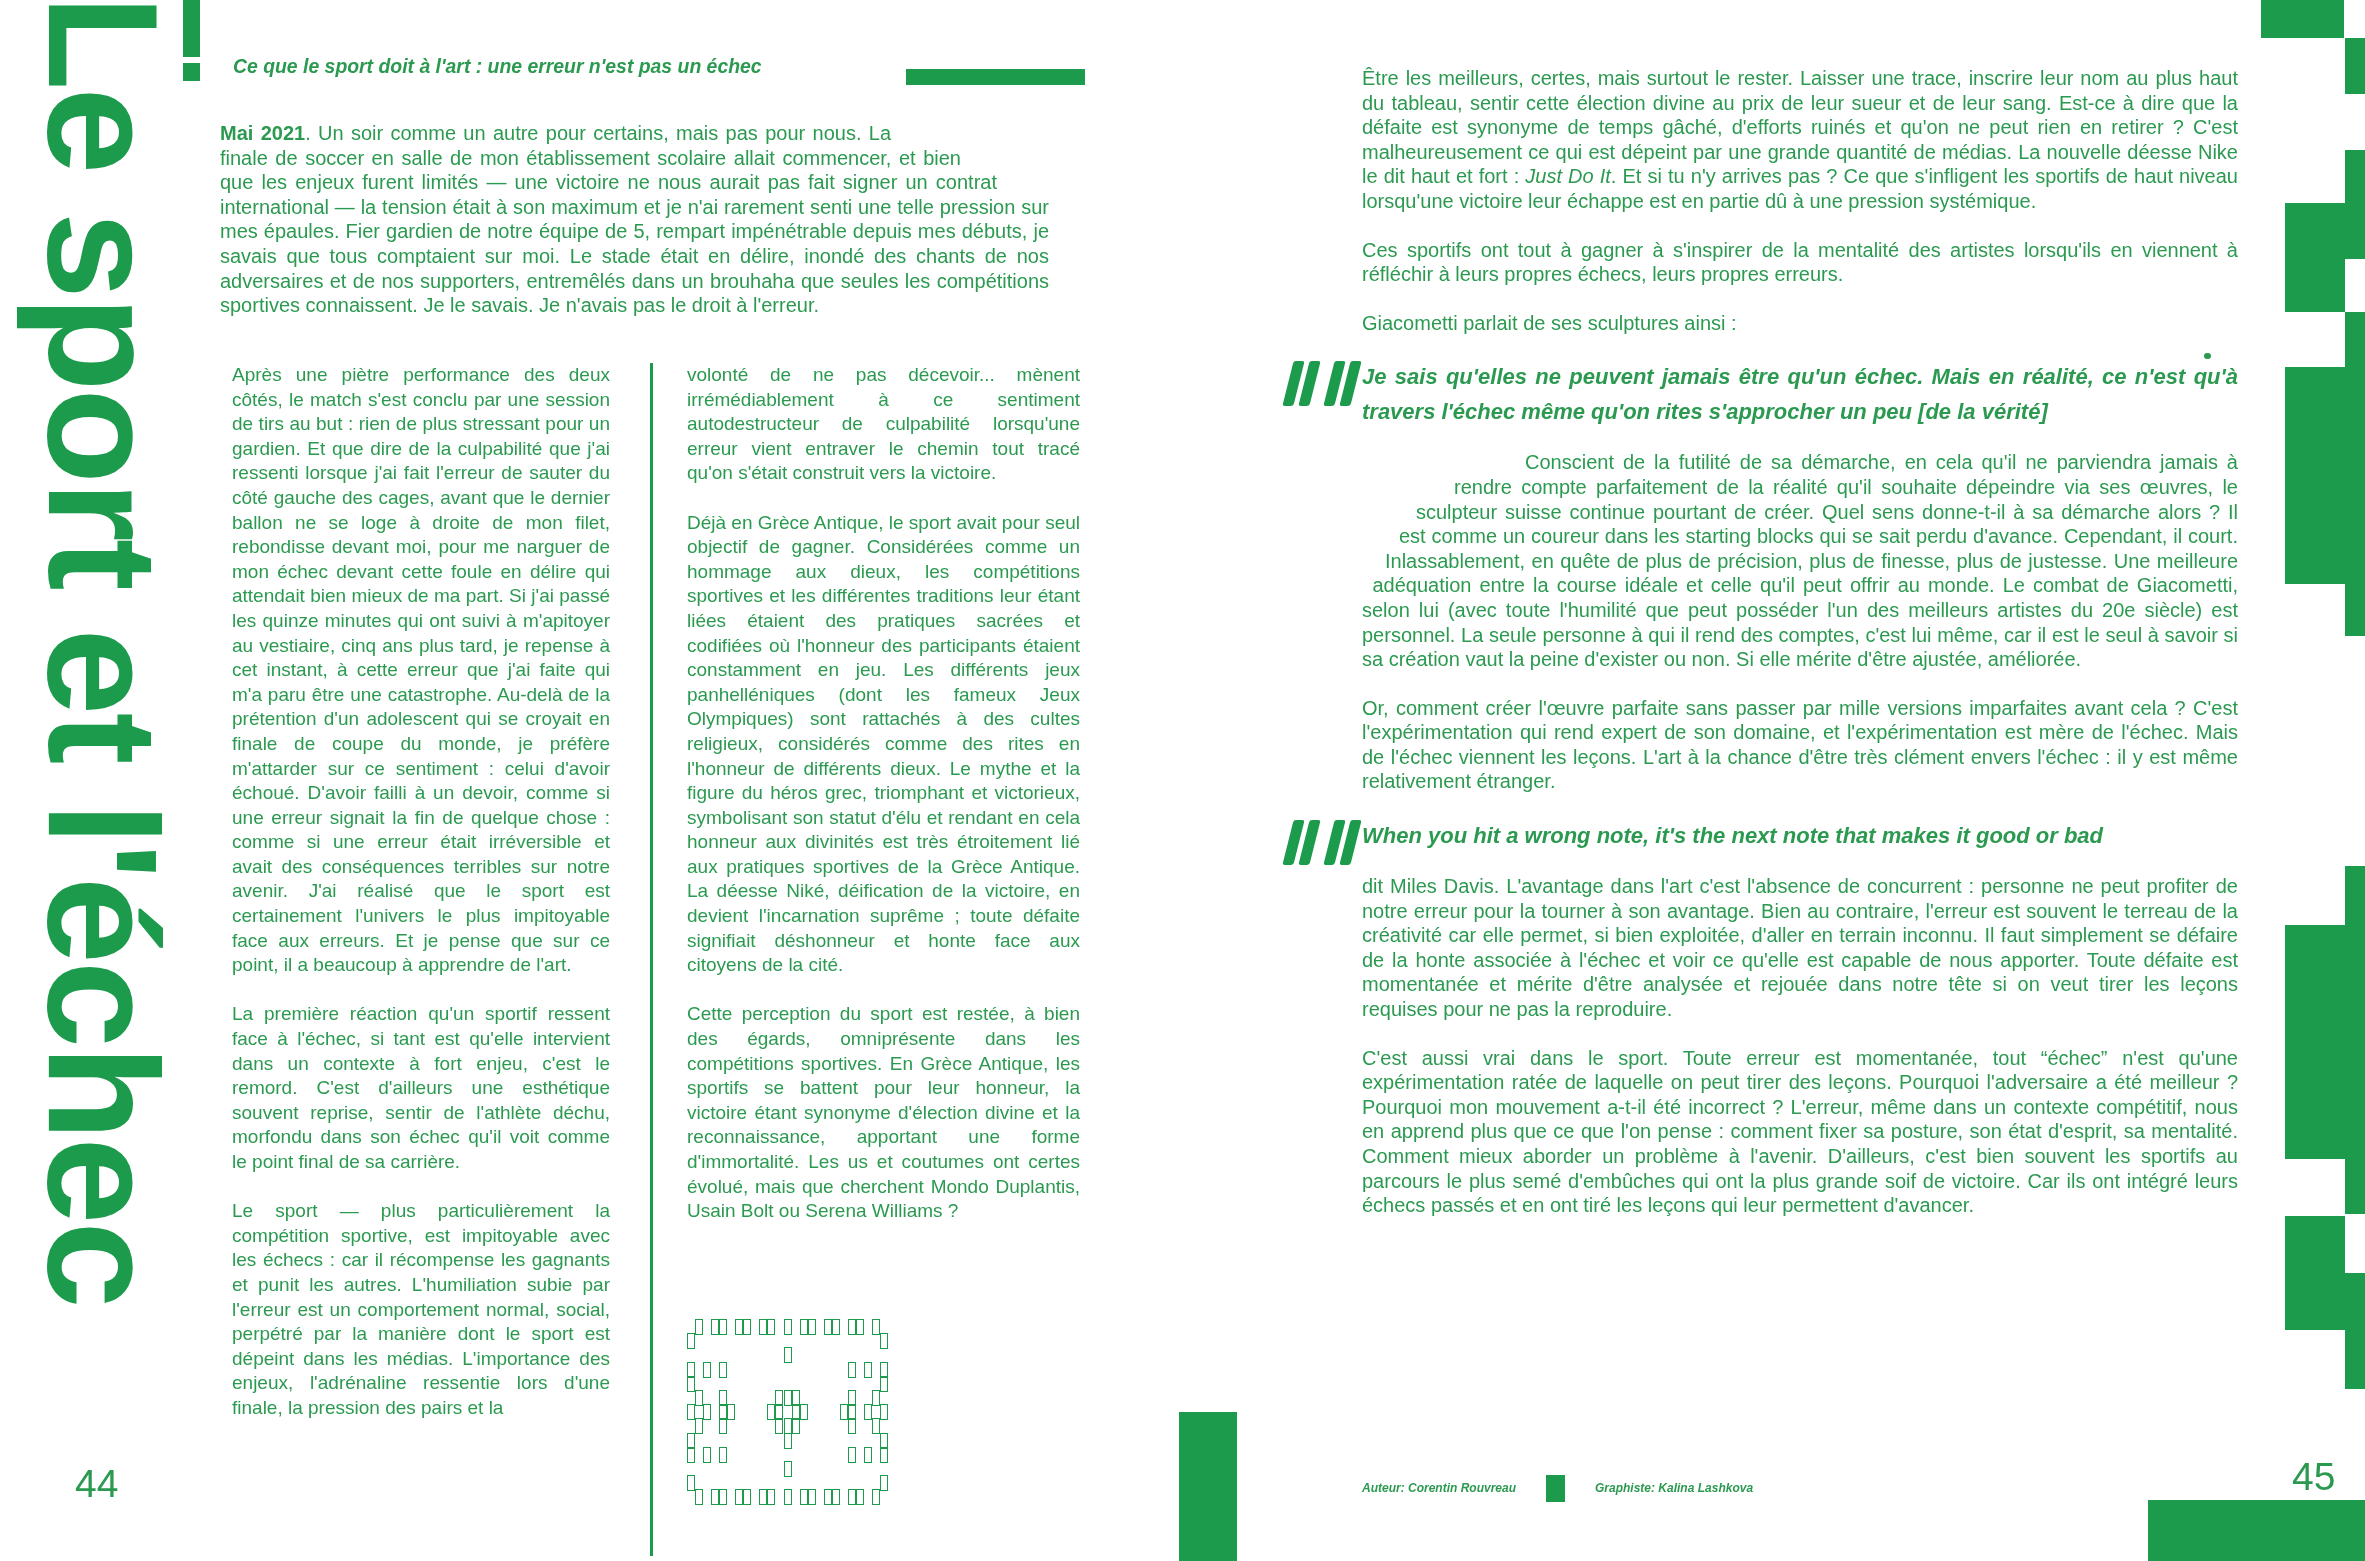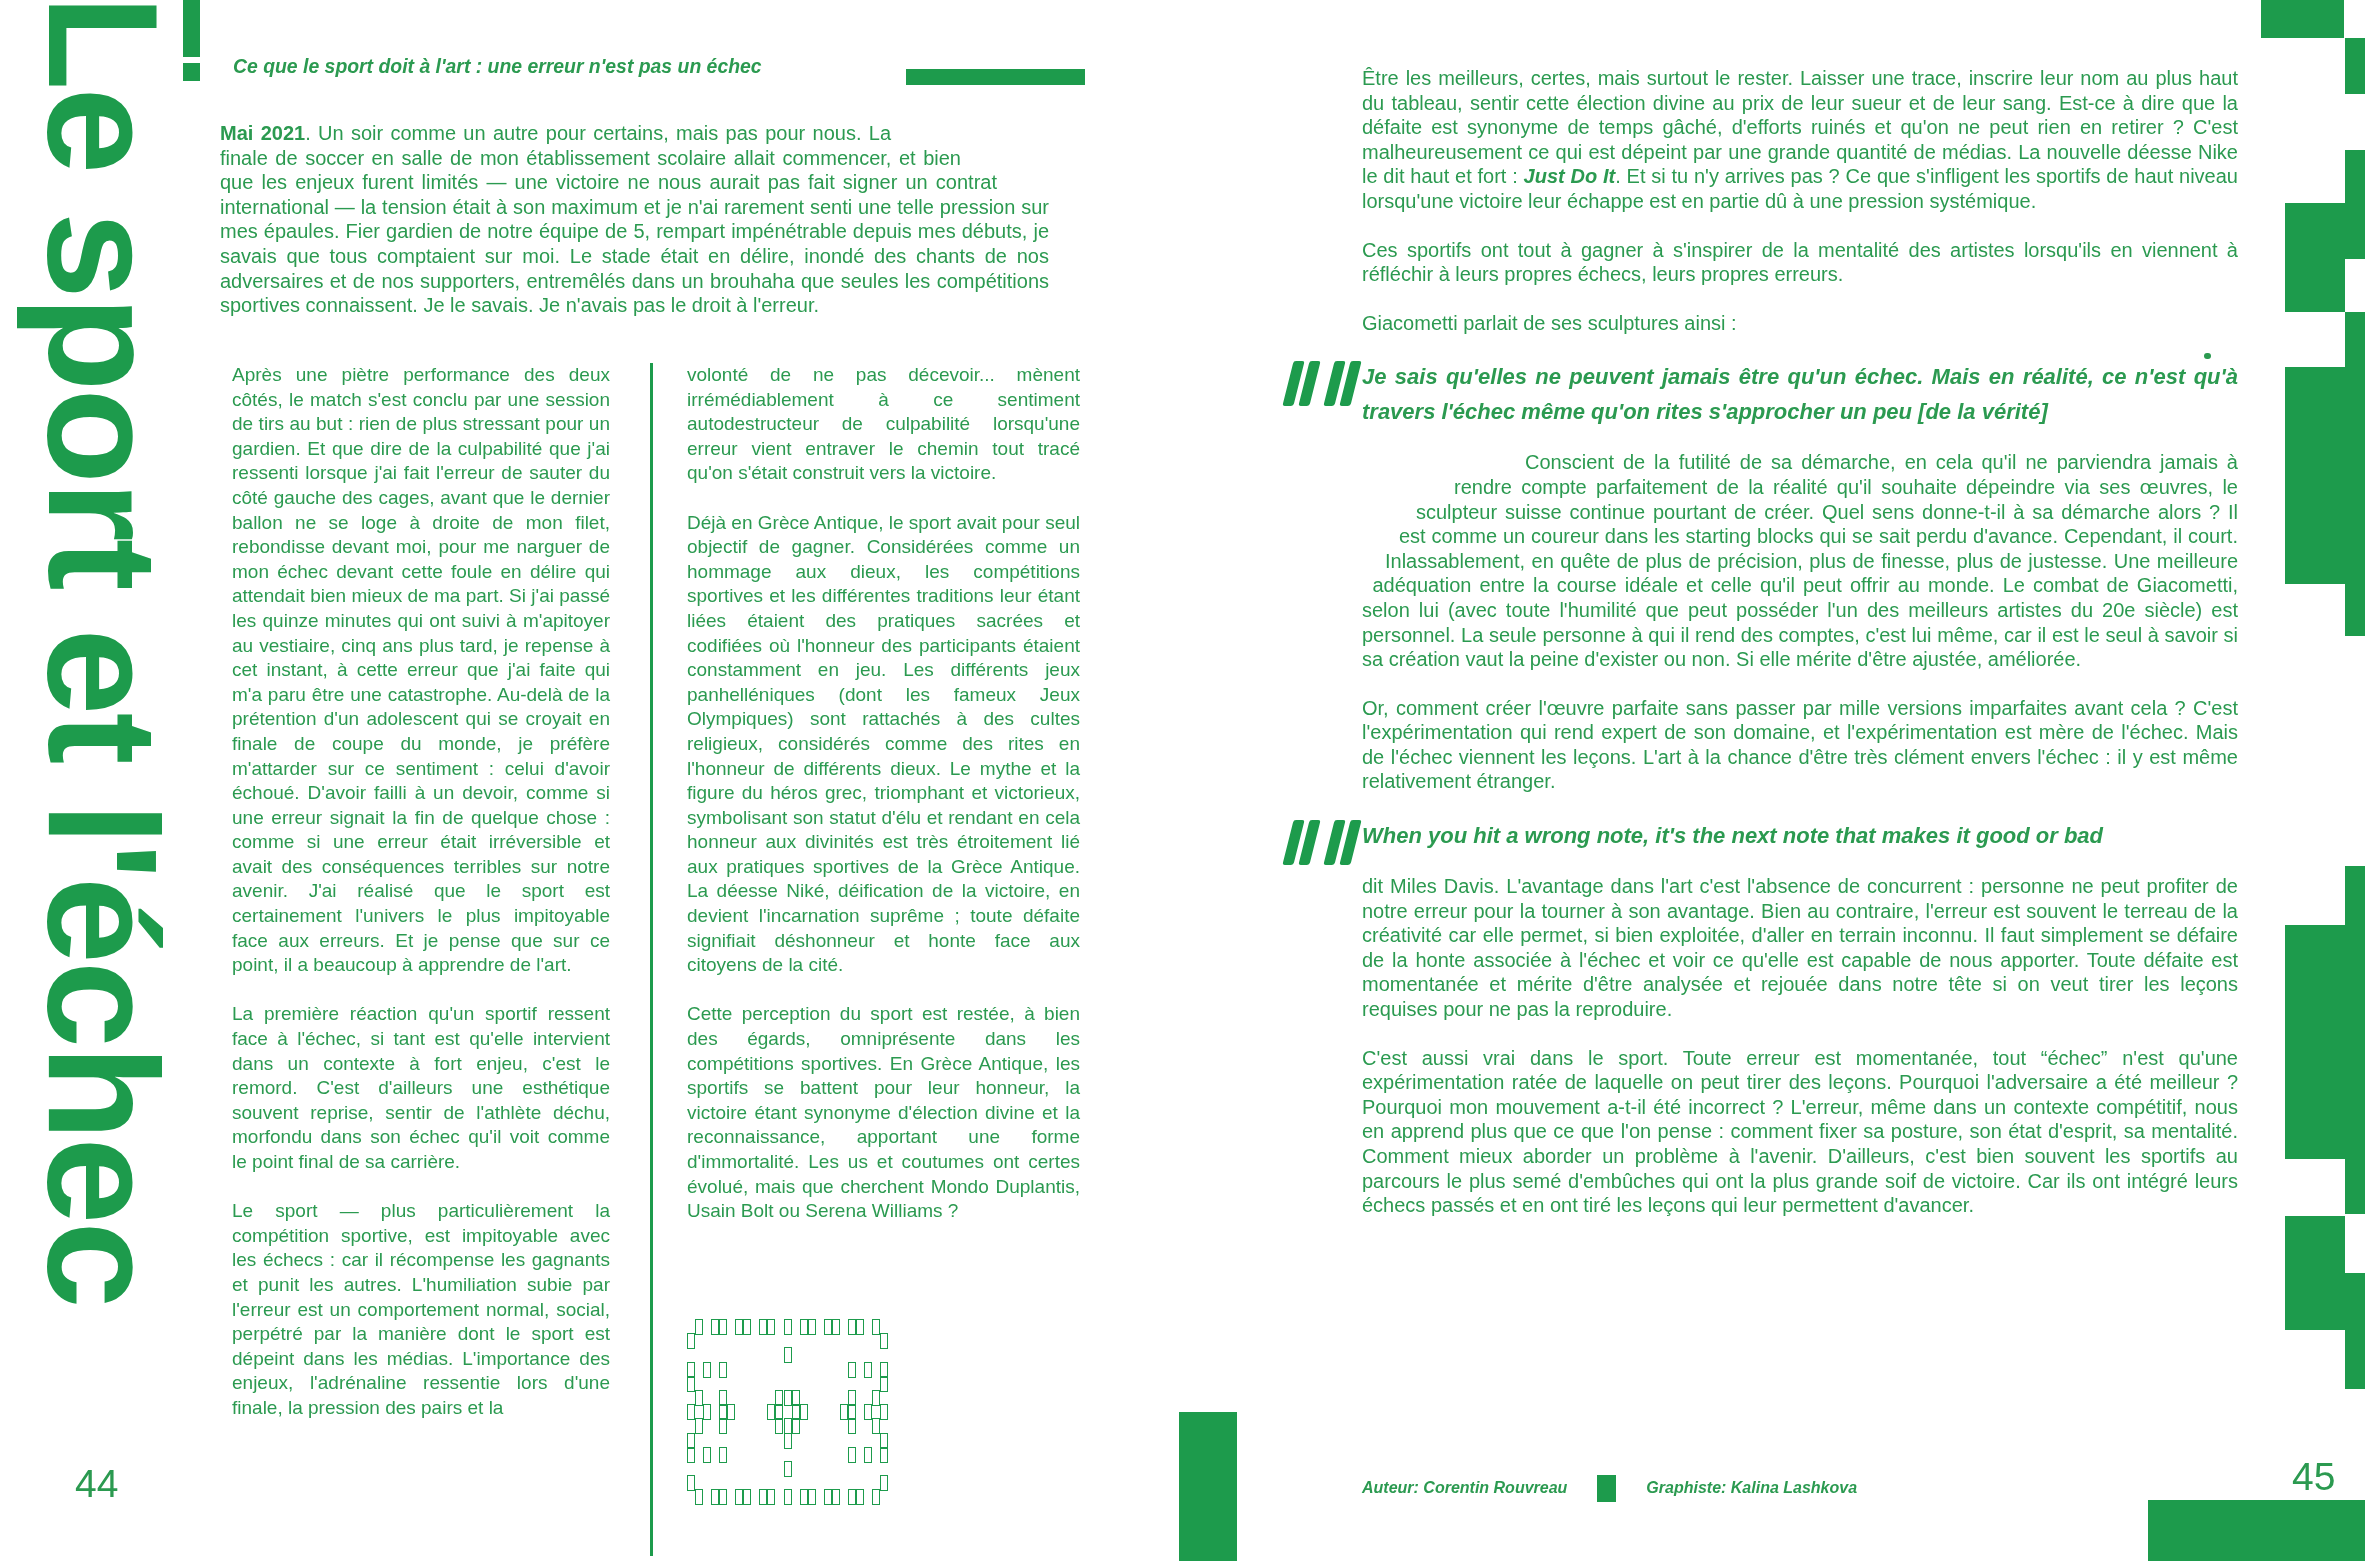--- a/index.html
+++ b/index.html
@@ -39,34 +39,34 @@
   .divider{position:absolute;left:650px;top:363px;width:3.3px;height:1193px;background:var(--accent);}
   
   .pattern{position:absolute;left:687px;top:1319px;width:210px;height:189px;}
   .pcell{position:absolute;box-sizing:border-box;border:1.9px solid var(--accent);background:transparent;}
   
   .rflow{
     position:absolute;left:1362px;top:66px;width:876px;
     font-size:20px;line-height:24.6px;text-align:justify;
   }
   .rflow p{margin:0 0 24px 0;}
-  .rflow .em{font-weight:700;font-style:italic;}
+  .rflow .em{font-weight:400;font-style:italic;}
   .quote{
     position:relative;font-size:22px;font-weight:700;font-style:italic;
     line-height:35px;margin:19px 0 21px 0;text-align:justify;
   }
   .qmarks{position:absolute;left:-74px;top:1.9px;width:71px;height:47px;}
   .qmark{position:absolute;top:0;width:11.4px;height:45px;background:var(--accent);transform:skewX(-14deg);border-radius:2.4px;}
   .qm1{left:0;} .qm2{left:16px;} .qm3{left:41px;} .qm4{left:57px;}
   .qdot{position:absolute;right:27.4px;top:-6.6px;width:6.2px;height:6.2px;border-radius:50%;background:var(--txt);}
   .sp-l{float:left;clear:left;height:24.6px;}
   
   .credits{
     position:absolute;left:1362px;top:1475px;display:flex;align-items:center;
-    font-size:16px;font-style:italic;font-weight:700;color:var(--txt);
+    font-size:12px;font-style:italic;font-weight:700;color:var(--txt);
   }
   .credit-sq{width:19px;height:26.5px;background:var(--accent);margin:0 30px;}
   
   .pagenum{position:absolute;font-size:39px;font-weight:400;color:var(--txt);}
   #pn44{left:75px;top:1462px;}
   #pn45{left:2292px;top:1455px;}
 </style>
 </head>
 <body>
 

